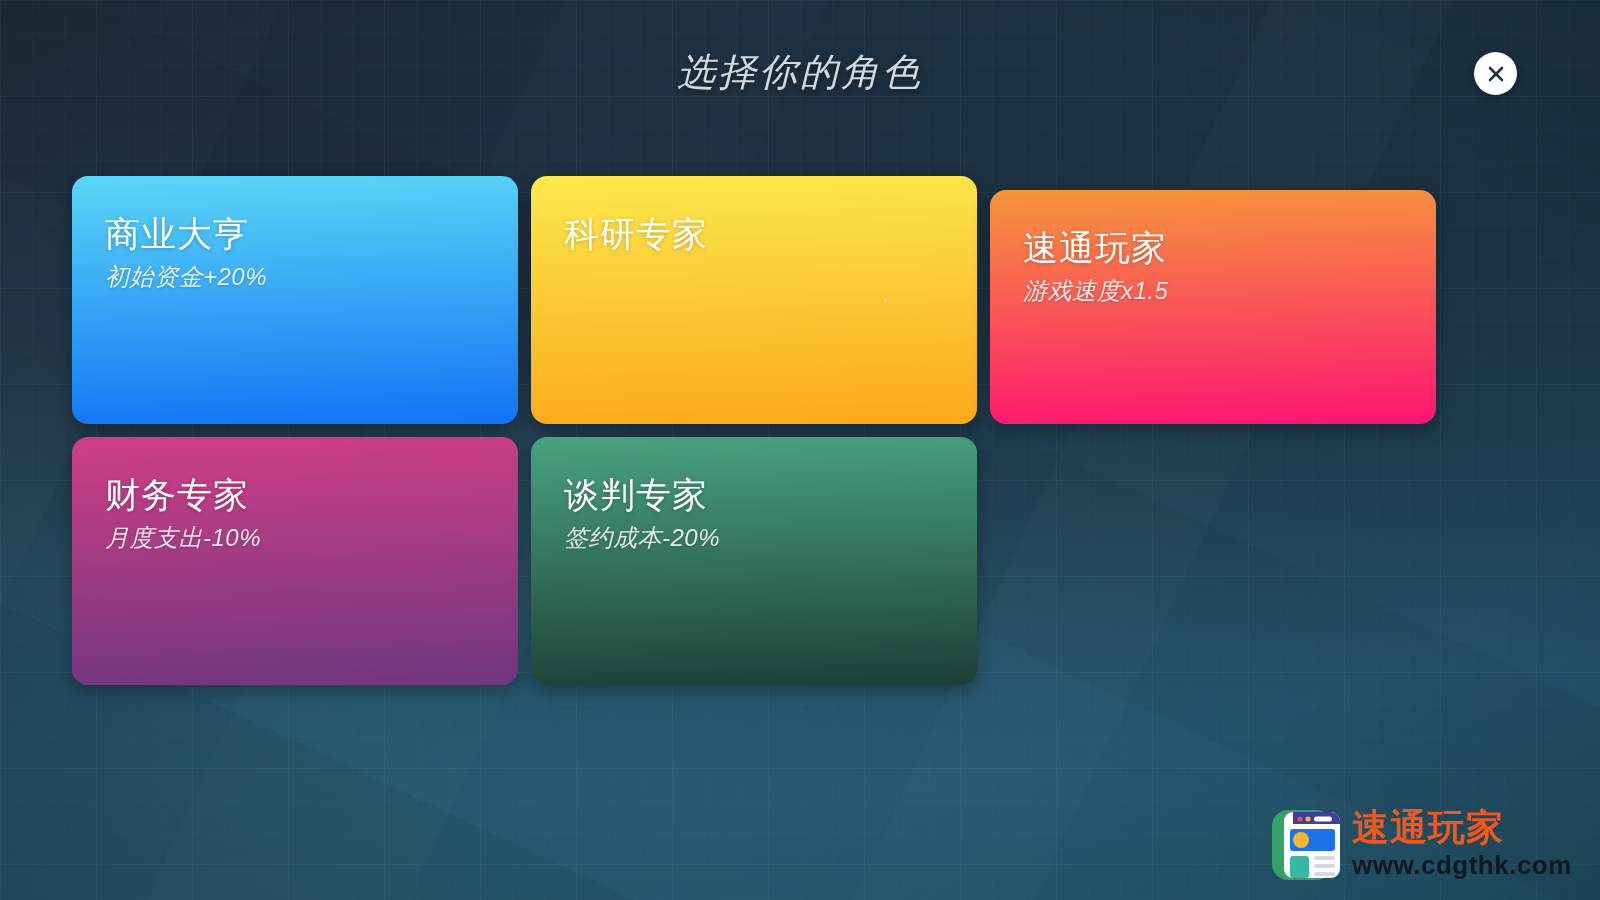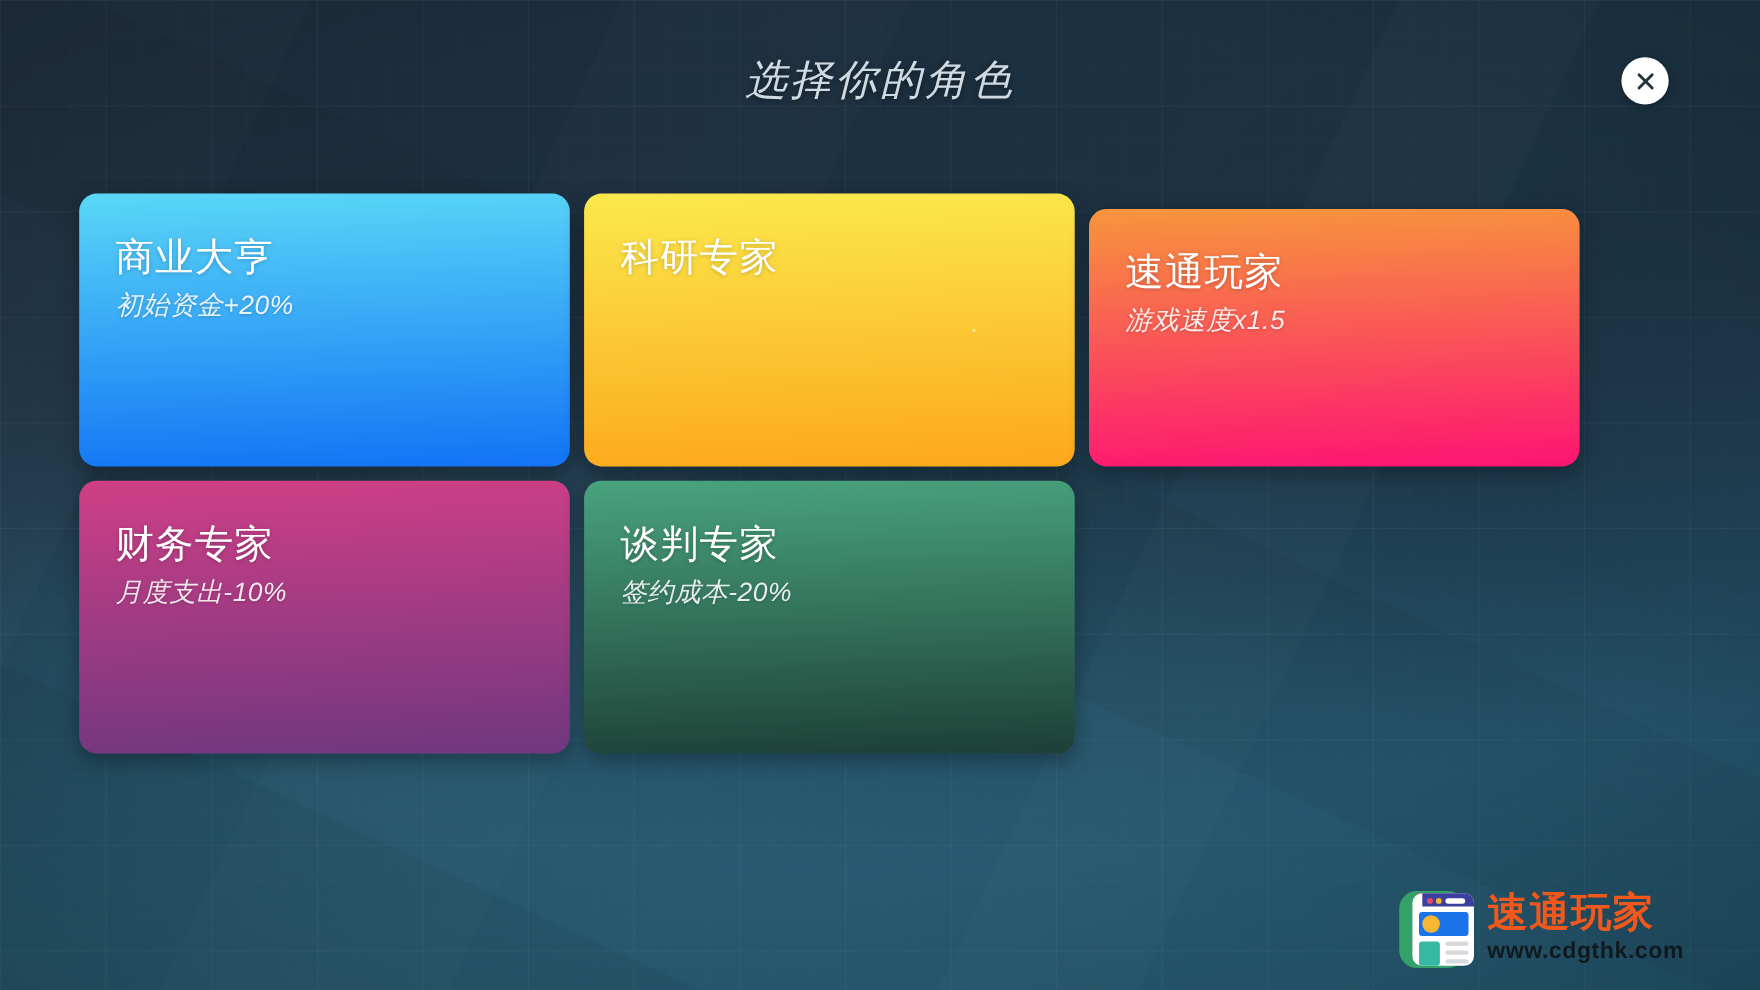--- a/index.html
+++ b/index.html
@@ -159,21 +159,21 @@
   .wm-text { line-height: 1; }
   .wm-cn {
     font-size: 37px;
     font-weight: bold;
     color: #f2571c;
     letter-spacing: 1px;
     white-space: nowrap;
   }
   .wm-url {
     margin-top: 6px;
-    font-size: 21px;
+    font-size: 26px;
     font-weight: bold;
     color: #101820;
     letter-spacing: .5px;
     white-space: nowrap;
   }
 
   .cursor-dot {
     position: absolute;
     left: 884px;
     top: 299px;

